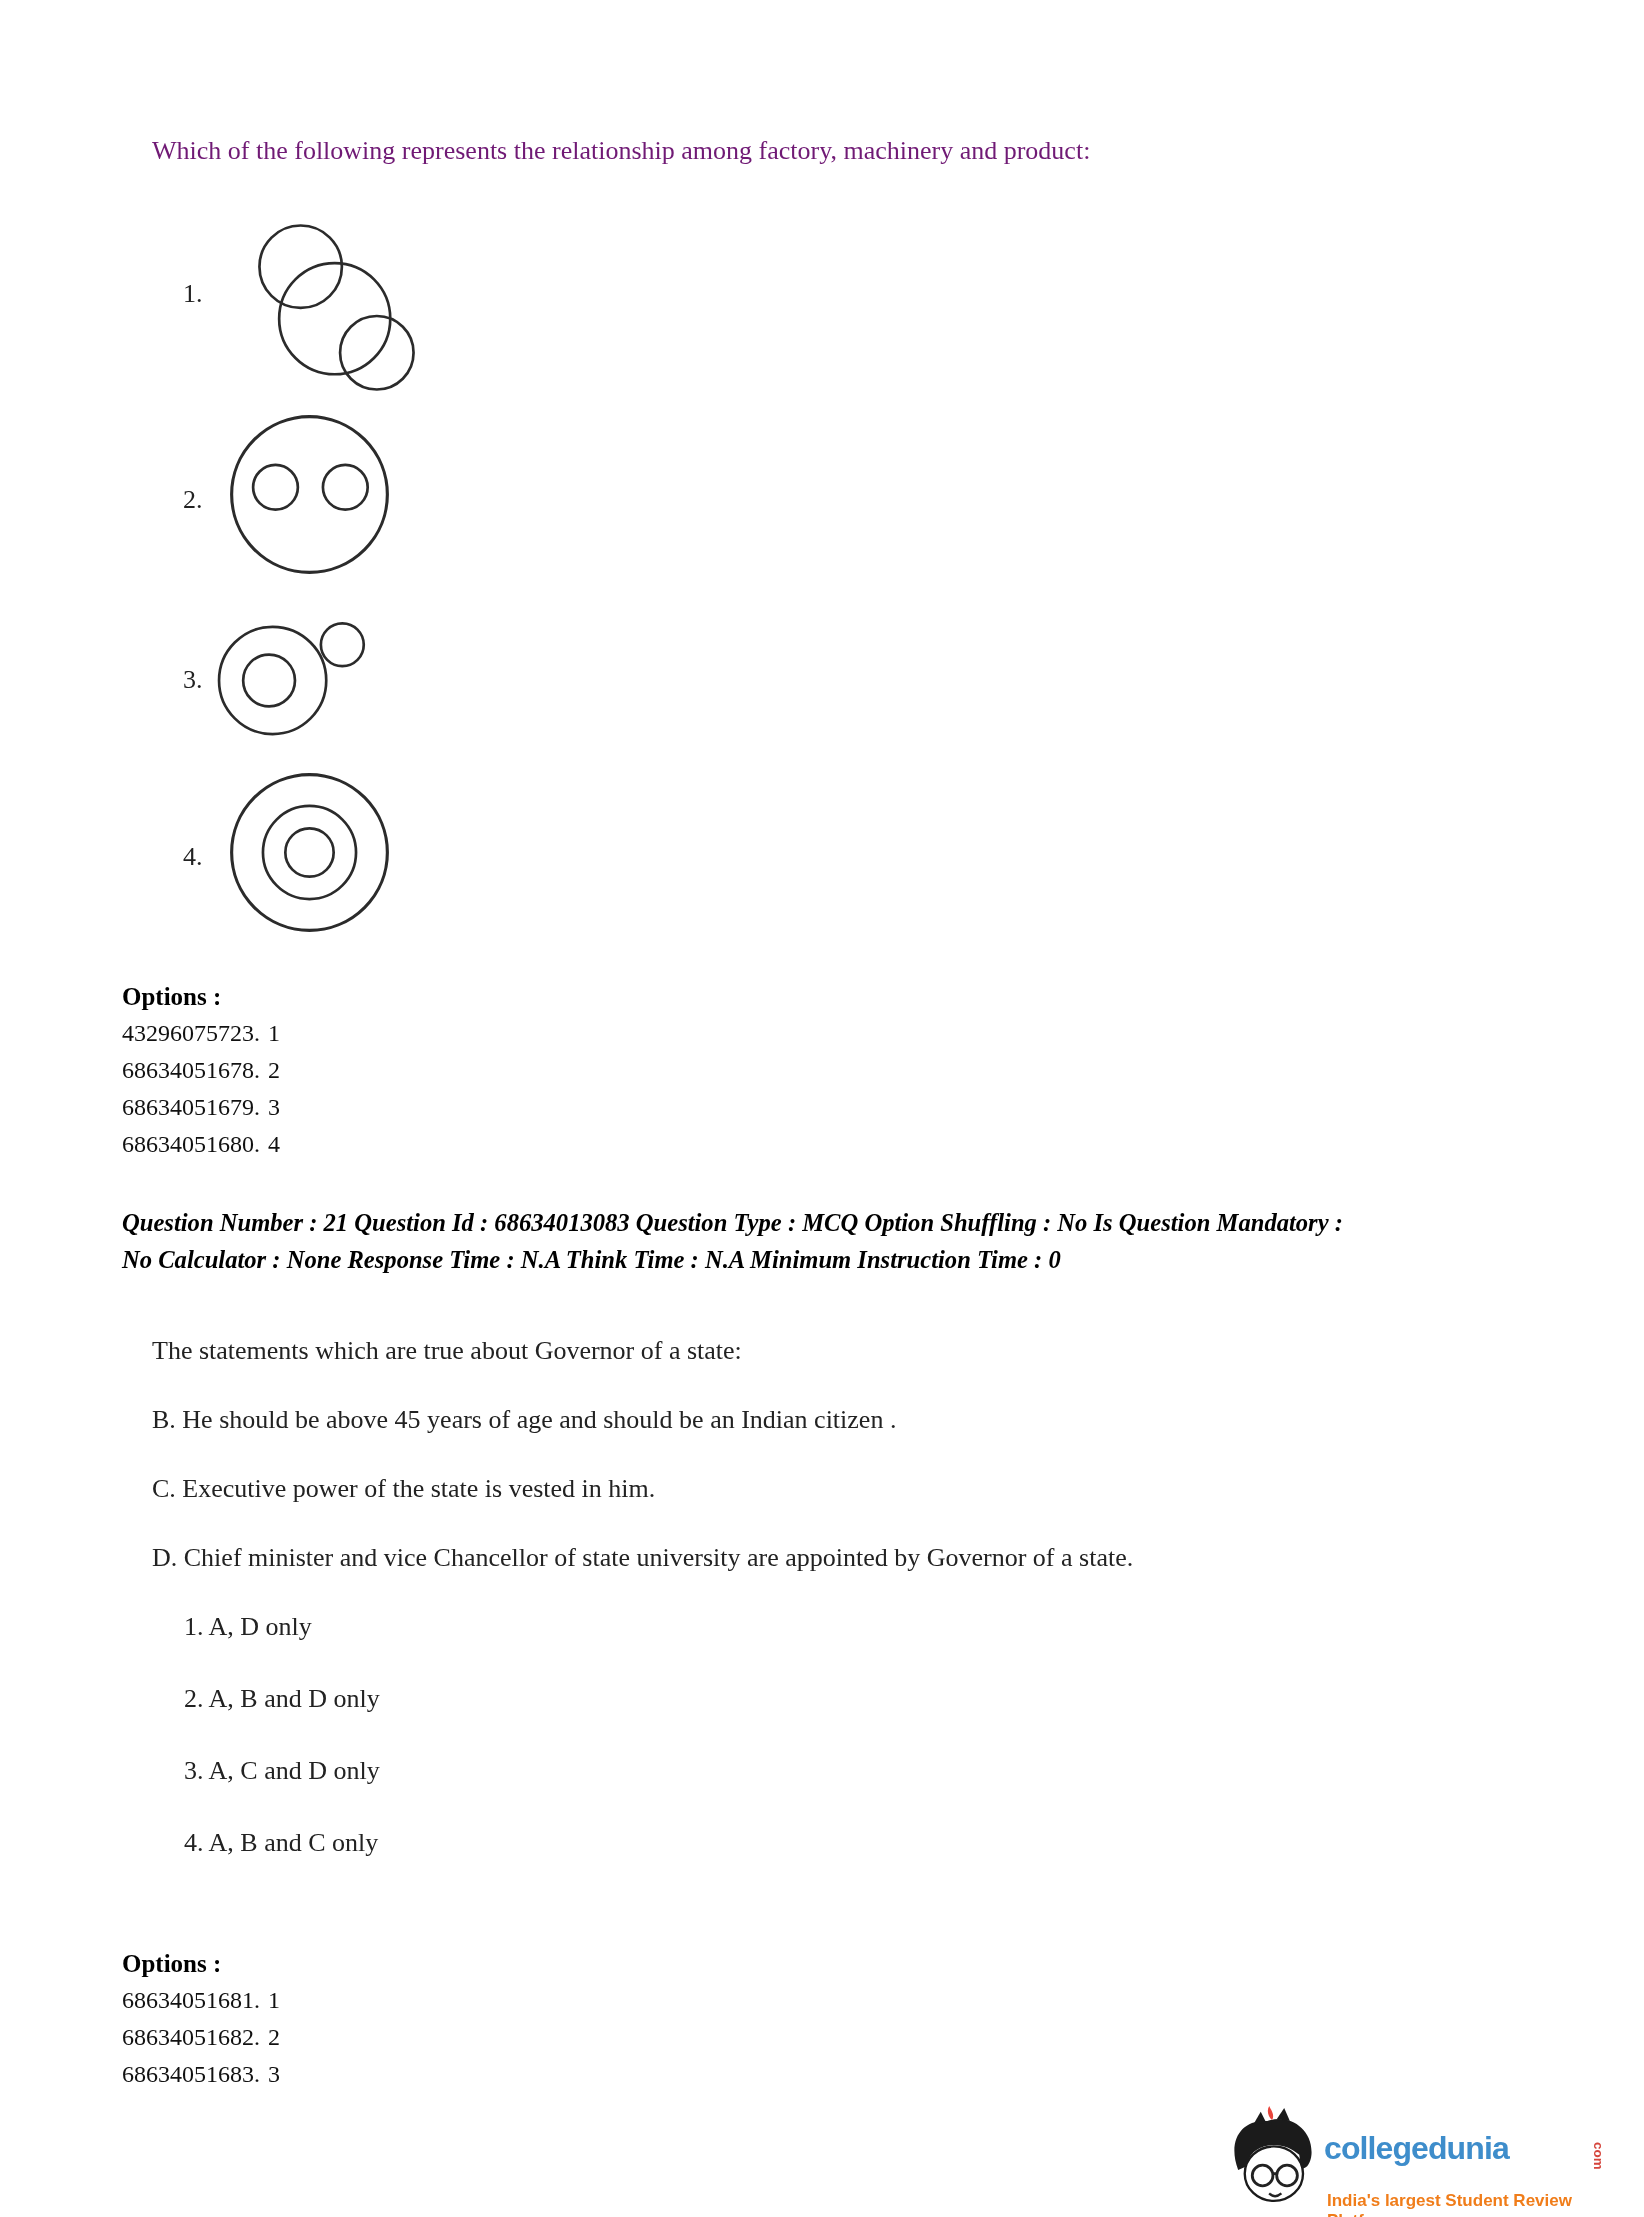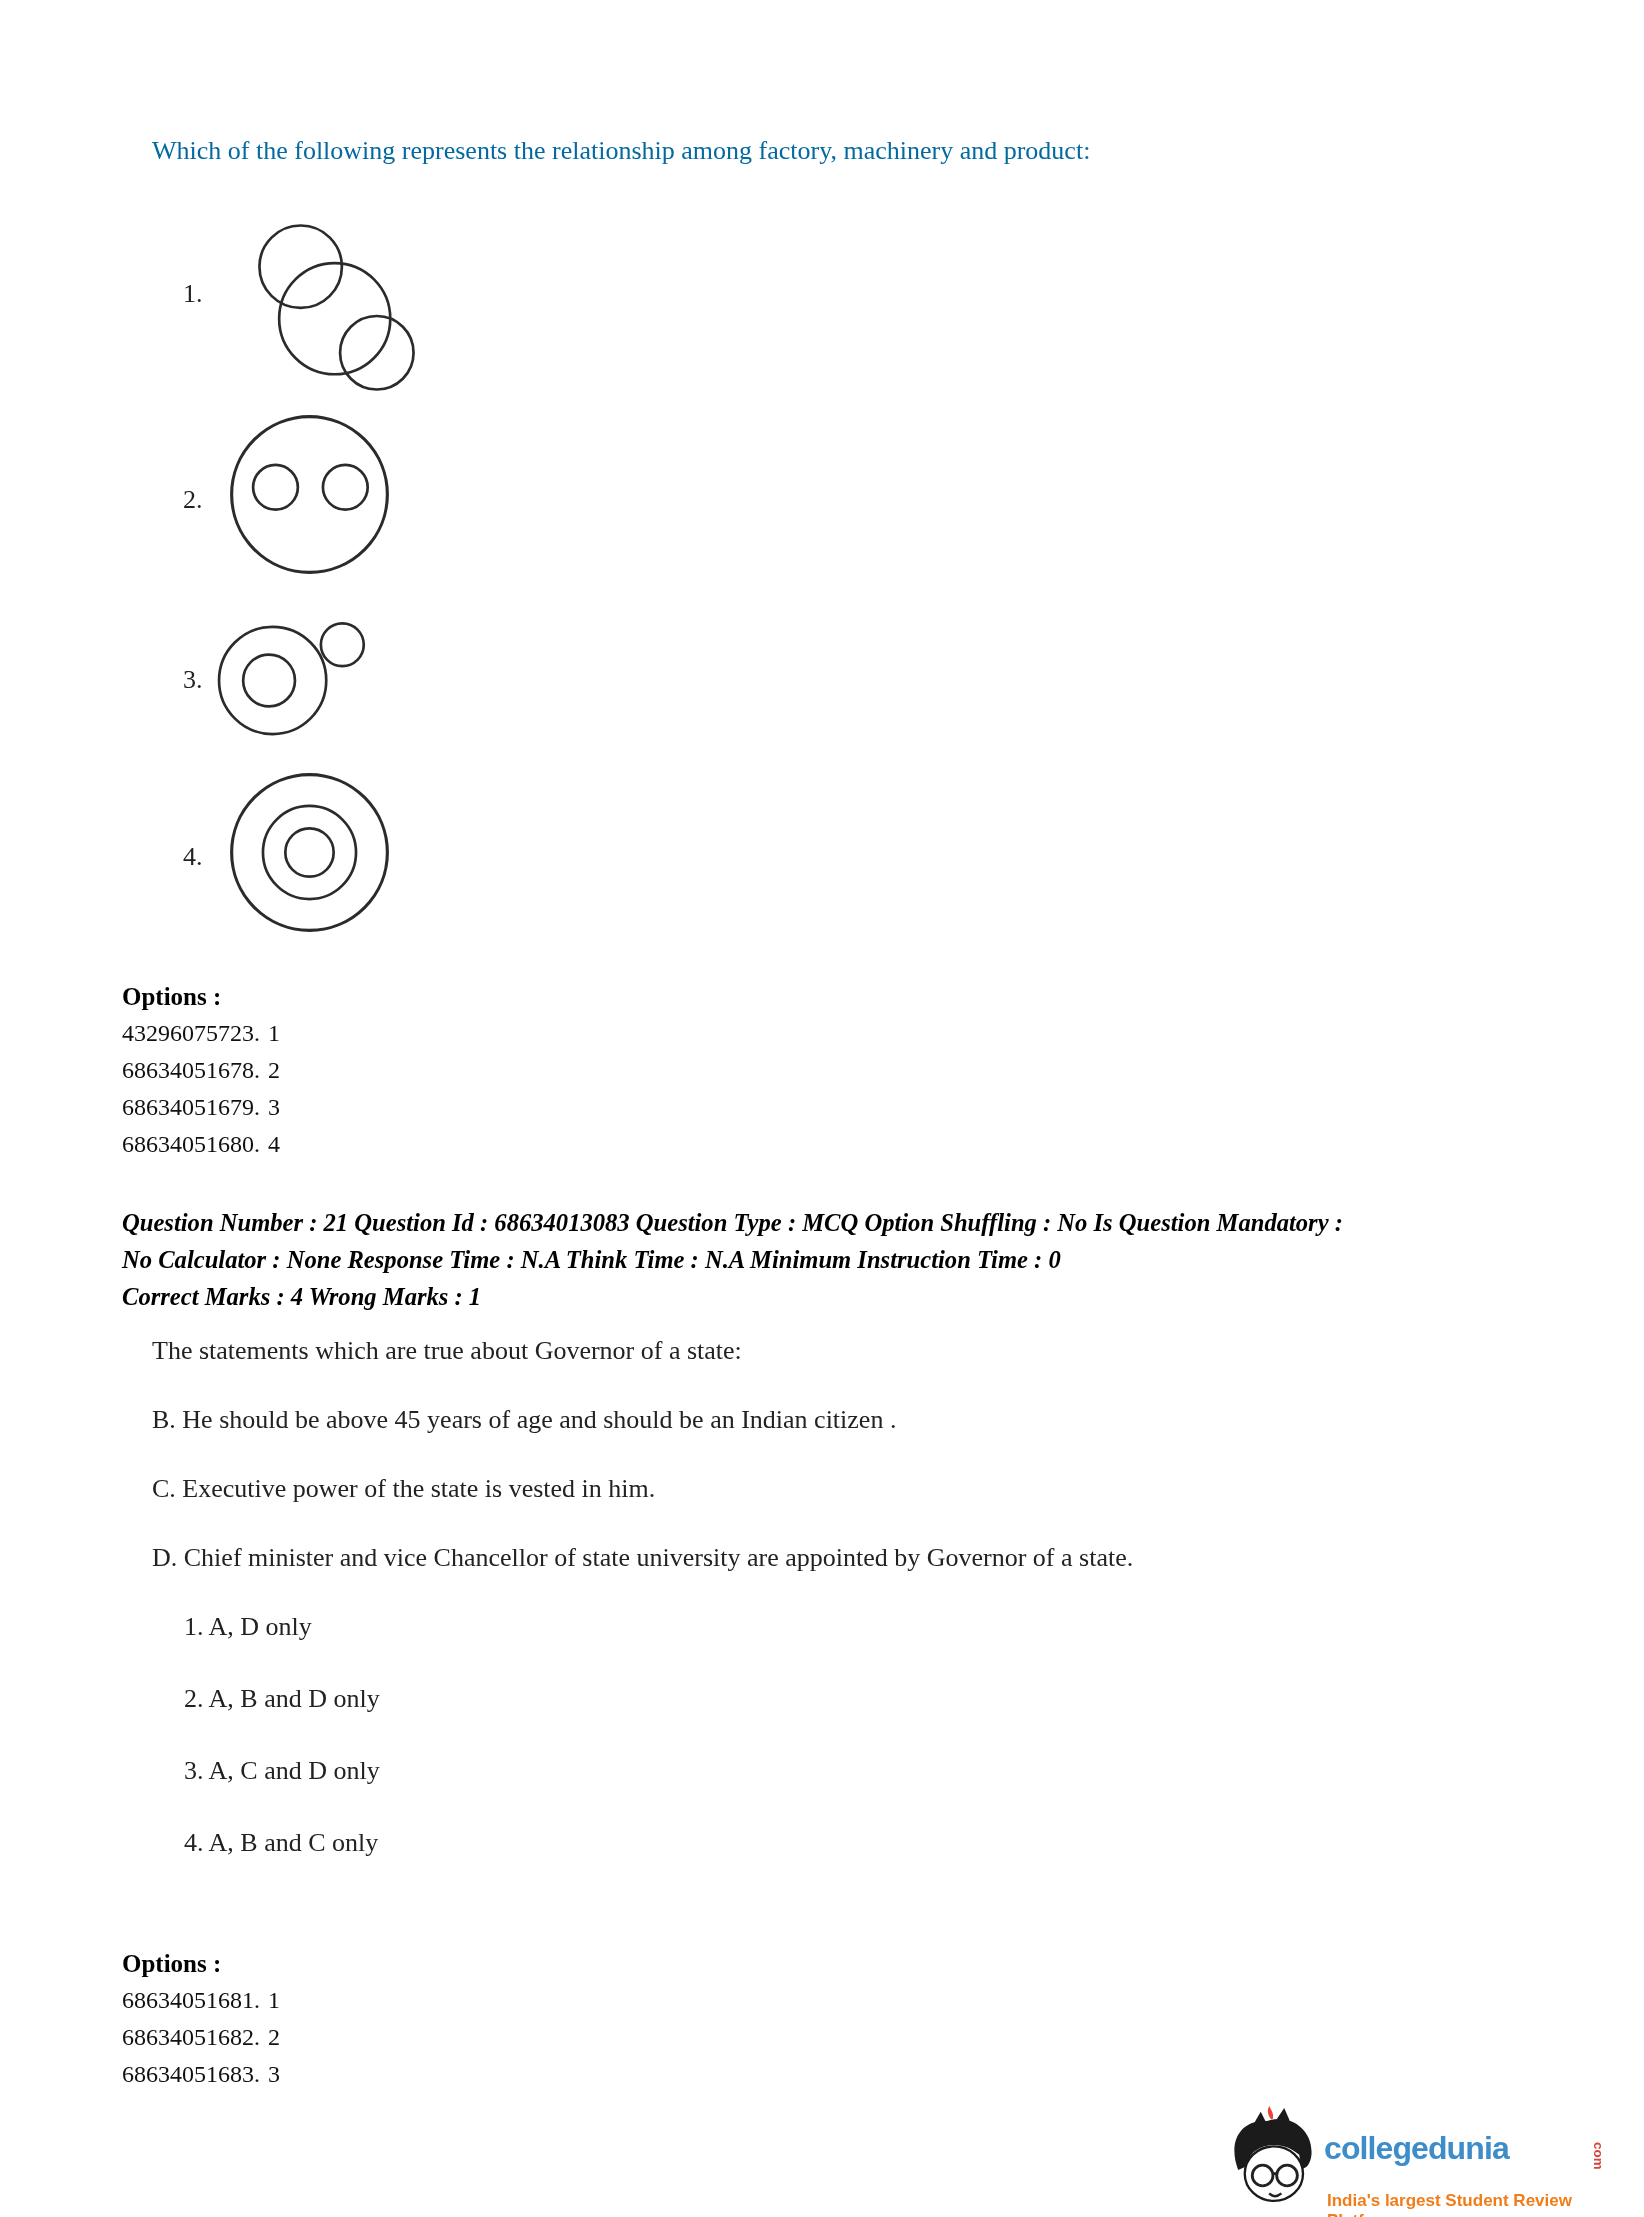--- a/index.html
+++ b/index.html
@@ -6,21 +6,21 @@
   html, body { width:1644px; height:2217px; }
   body {
     position:relative;
     background:#ffffff;
     font-family:"Liberation Serif", serif;
     color:#1e1e1e;
     overflow:hidden;
   }
   .abs { position:absolute; }
 
-  .q-text { font-size:26px; color:#0369a1; }
+  .q-text { font-size:26px; color:#701a75; }
 
   .diagram-label { font-size:26px; color:#222; }
 
   .venn { display:block; }
   .venn circle { fill:none; stroke:#2b2b2b; }
 
   .options-heading { font-weight:bold; font-size:25px; line-height:37px; color:#000; }
   .opt-line { font-size:24px; line-height:37px; color:#111; }
   .opt-id { margin-right:8px; }
 
@@ -102,21 +102,20 @@
     <span class="opt-id">68634051679.</span><span>3</span>
   </div>
   <div class="opt-line">
     <span class="opt-id">68634051680.</span><span>4</span>
   </div>
 </div>
 
 <div class="abs meta-block" style="left:122px; top:1204px;">
   <div class="meta-line">Question Number : 21 Question Id : 68634013083 Question Type : MCQ Option Shuffling : No Is Question Mandatory :</div>
   <div class="meta-line">No Calculator : None Response Time : N.A Think Time : N.A Minimum Instruction Time : 0</div>
-  <div class="meta-line">Correct Marks : 4 Wrong Marks : 1</div>
 </div>
 
 <div class="abs body-block" style="left:152px; top:1336px;">
   <div class="body-text">The statements which are true about Governor of a state:</div>
 
   <div class="statement">B. He should be above 45 years of age and should be an Indian citizen .</div>
   <div class="statement">C. Executive power of the state is vested in him.</div>
   <div class="statement">D. Chief minister and vice Chancellor of state university are appointed by Governor of a state.</div>
 
   <div class="choices">

